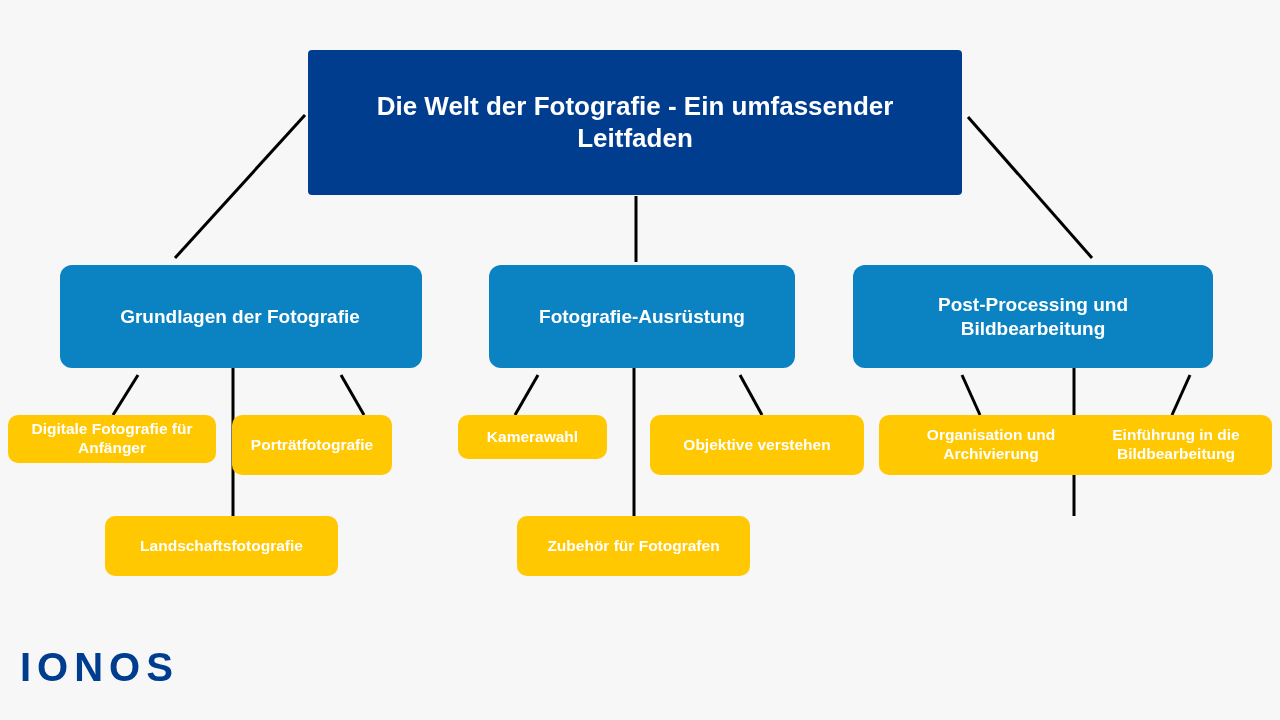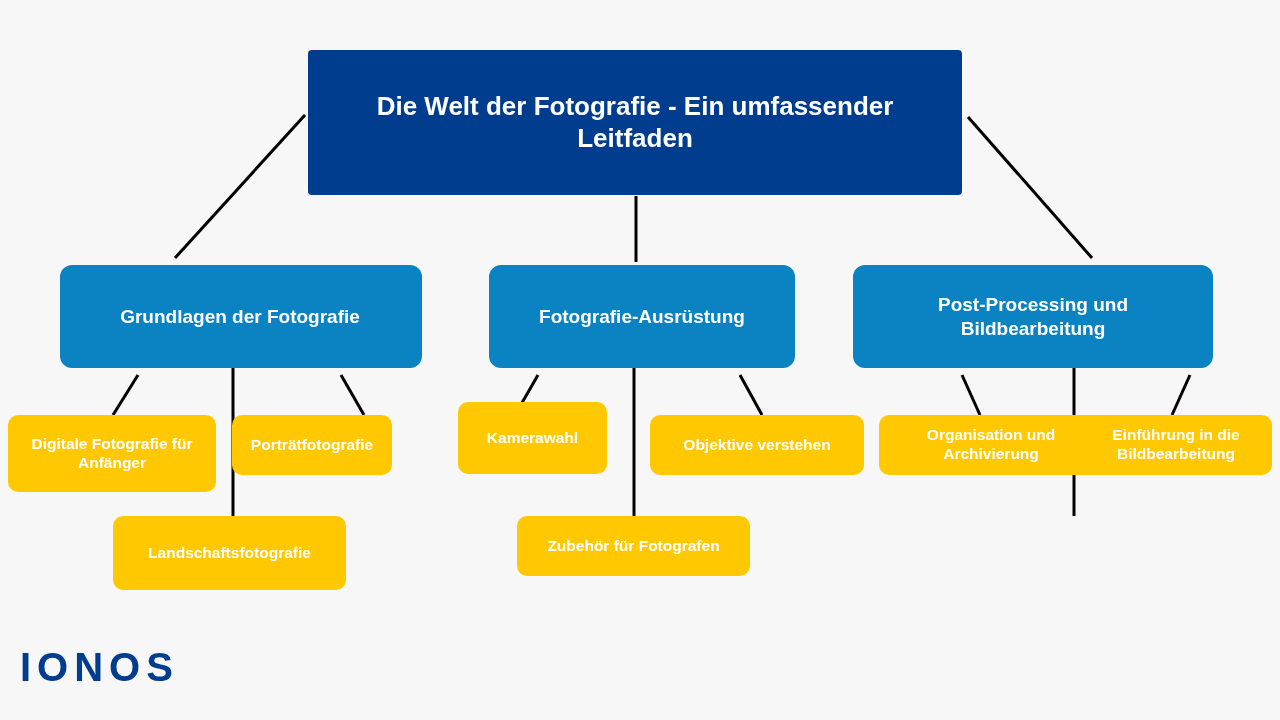--- a/index.html
+++ b/index.html
@@ -101,33 +101,33 @@
   </div>
 
   <div class="node node-branch" style="left:489px; top:265px; width:306px; height:103px;">
     <span>Fotografie-Ausrüstung</span>
   </div>
 
   <div class="node node-branch" style="left:853px; top:265px; width:360px; height:103px;">
     <span>Post-Processing und Bildbearbeitung</span>
   </div>
 
-  <div class="node node-leaf" style="left:8px; top:415px; width:208px; height:77px;">
+  <div class="node node-leaf" style="left:8px; top:415px; width:208px; height:48px;">
     <span>Digitale Fotografie für Anfänger</span>
   </div>
 
-  <div class="node node-leaf" style="left:113px; top:516px; width:233px; height:74px;">
+  <div class="node node-leaf" style="left:105px; top:516px; width:233px; height:60px;">
     <span>Landschaftsfotografie</span>
   </div>
 
   <div class="node node-leaf" style="left:232px; top:415px; width:160px; height:60px;">
     <span>Porträtfotografie</span>
   </div>
 
-  <div class="node node-leaf" style="left:458px; top:402px; width:149px; height:72px;">
+  <div class="node node-leaf" style="left:458px; top:415px; width:149px; height:44px;">
     <span>Kamerawahl</span>
   </div>
 
   <div class="node node-leaf" style="left:517px; top:516px; width:233px; height:60px;">
     <span>Zubehör für Fotografen</span>
   </div>
 
   <div class="node node-leaf" style="left:650px; top:415px; width:214px; height:60px;">
     <span>Objektive verstehen</span>
   </div>

